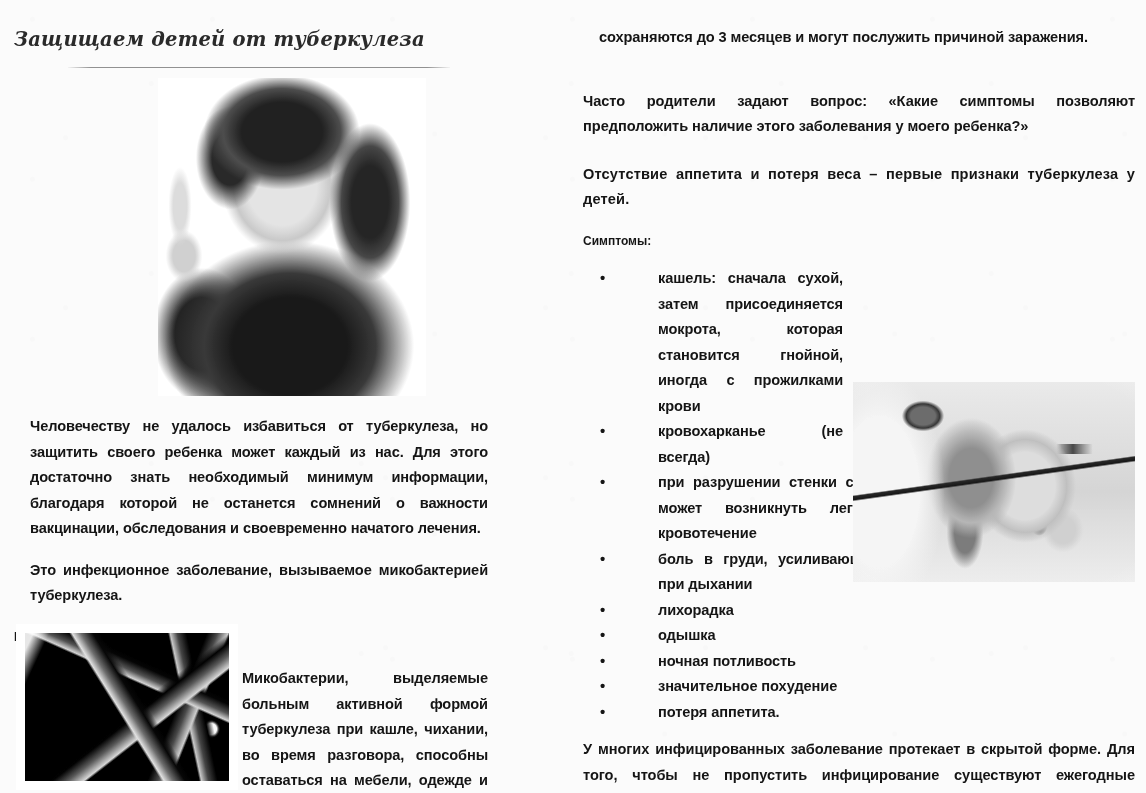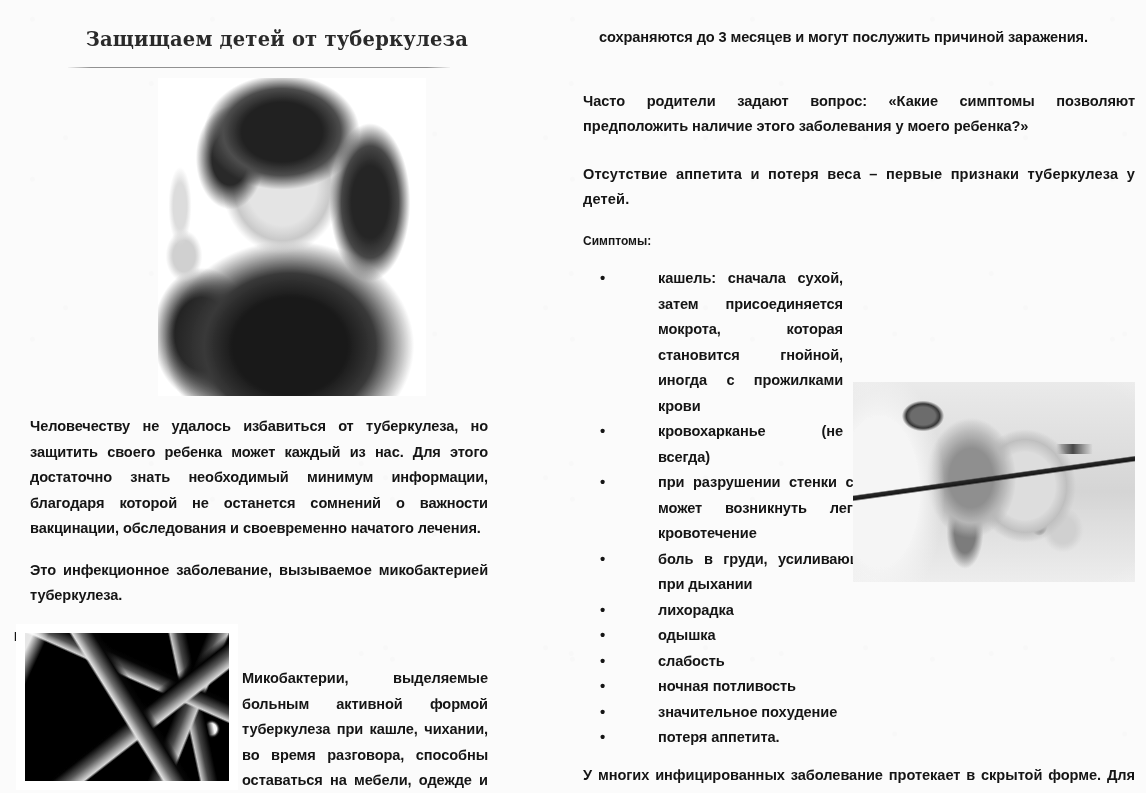--- a/index.html
+++ b/index.html
@@ -35,25 +35,26 @@
     top: 0;
     width: 490px;
   }
   .col-left  { left: 14px;  }
   .col-right { left: 583px; width: 552px; }
 
   
   .doc-title {
     margin: 28px 0 16px 0;
     font-family: "DejaVu Serif", serif;
+    font-style: italic;
     font-weight: 700;
     font-size: 19.5px;
     letter-spacing: .2px;
     color: #2a2a2a;
-    text-align: right;
+    text-align: left;
     padding-right: 36px;
   }
   .title-rule {
     margin: 11px 54px 0 54px;
     height: 1px;
     background: linear-gradient(to right,
         rgba(80,80,80,.05), rgba(80,80,80,.62) 6%,
         rgba(80,80,80,.62) 94%, rgba(80,80,80,.05));
   }
 
@@ -267,21 +268,20 @@
 
     <div class="float-photo-right"></div>
 
     <ul class="symptoms">
       <li><span>кашель: сначала сухой, затем присоединяется мокрота, которая становится гнойной, иногда с прожилками крови</span></li>
       <li><span>кровохарканье (не всегда)</span></li>
       <li class="narrow"><span>при разрушении стенки сосуда может возникнуть легочное кровотечение</span></li>
       <li class="narrow"><span>боль в груди, усиливающаяся при дыхании</span></li>
       <li><span>лихорадка</span></li>
       <li><span>одышка</span></li>
-      <li><span>слабость</span></li>
       <li><span>ночная потливость</span></li>
       <li><span>значительное похудение</span></li>
       <li><span>потеря аппетита.</span></li>
     </ul>
 
     <p class="ital">У многих инфицированных заболевание протекает в скрытой форме. Для того, чтобы не пропустить инфицирование существуют ежегодные обследования.</p>
 
   </div>
 
   <div class="photo" id="photo-girl-lungs"></div>

